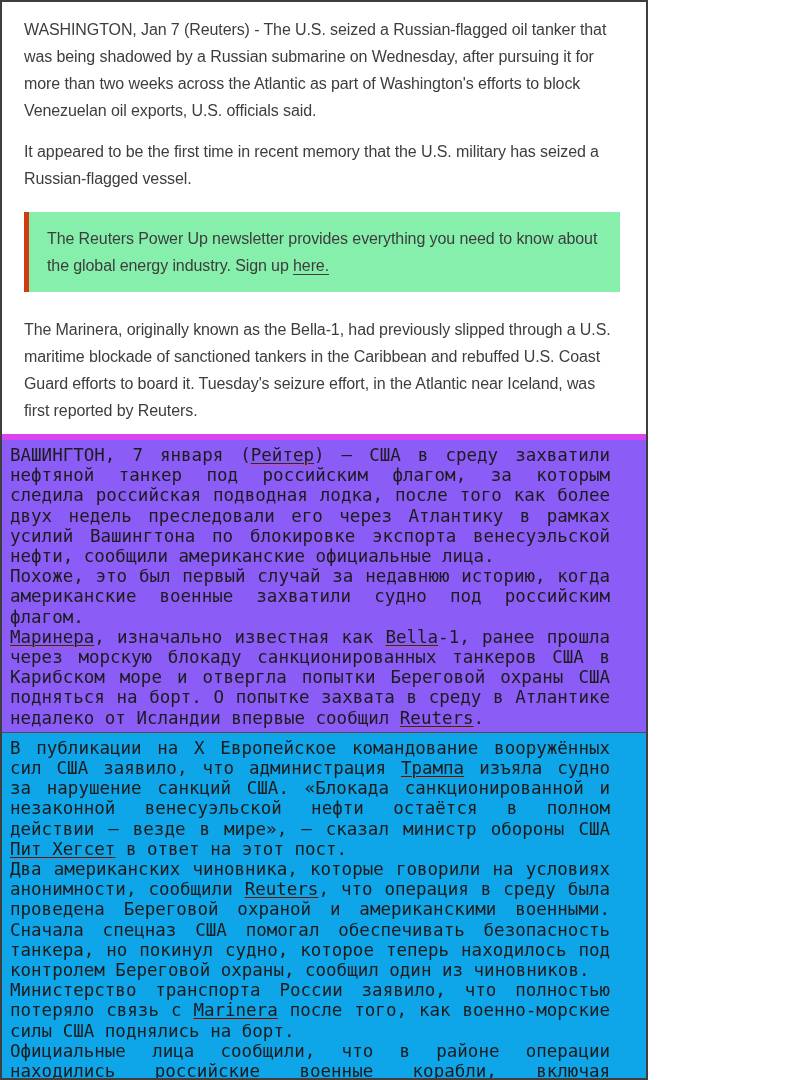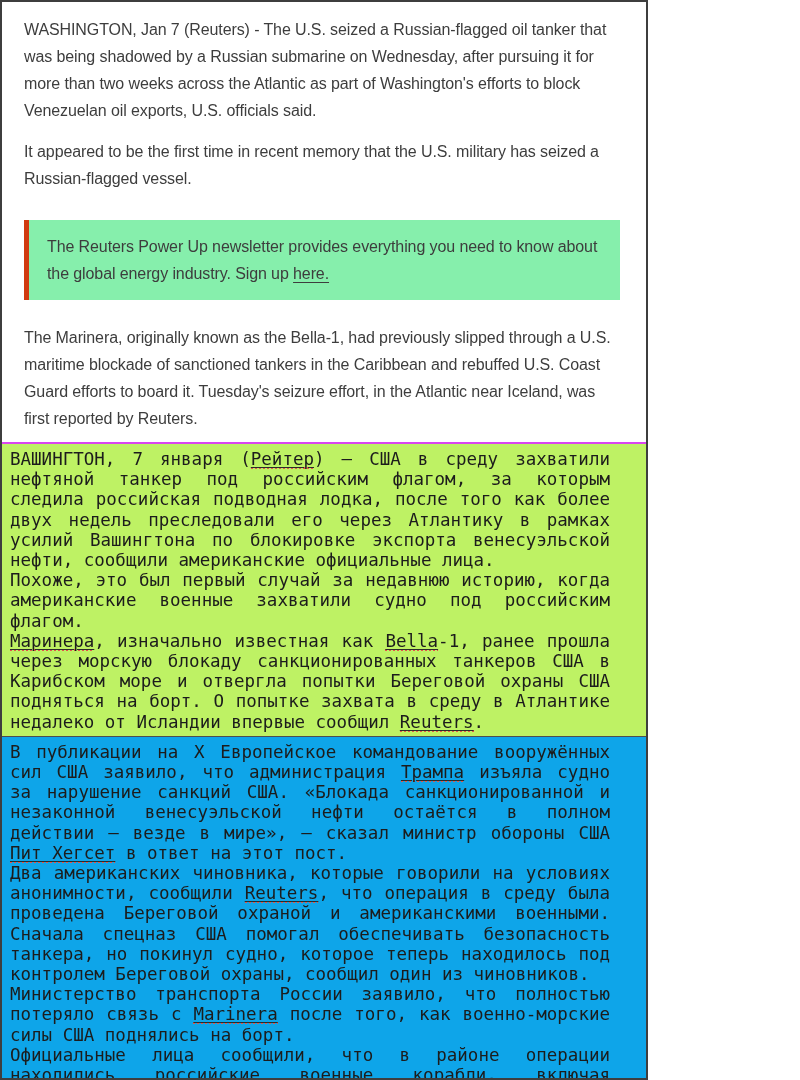--- a/index.html
+++ b/index.html
@@ -15,21 +15,21 @@
   }
 
   
   .english{
     padding:14px 26px 0 22px;
     font-size:16px; line-height:27px;
     letter-spacing:-0.1px;
     color:#3d3d3d;
   }
   .english p{ margin:0 0 14px 0; }
-  .english p.second{ margin-bottom:28px; }
+  .english p.second{ margin-bottom:20px; }
   .english p.after-callout{ margin:0 0 10px 0; }
 
   .callout{
     background:#86efac;
     border-left:5px solid #d13b10;
     padding:13px 20px 13px 18px;
     margin:0 0 24px 0;
   }
   .callout a{
     color:inherit;
@@ -43,22 +43,22 @@
     font-family:"DejaVu Sans Mono","Liberation Mono",monospace;
     font-size:17.5px;
     line-height:20.2px;
     color:#1c1c1c;
     padding:5px 36px 4px 8px;
     text-align:justify;
   }
   .ru-p{ text-align:justify; }
 
   .pane-blue{
-    background:#bef264;
-    border-top:2px solid #d946ef;
+    background:#8b5cf6;
+    border-top:6px solid #d946ef;
   }
   .pane-white{
     background:#0ea5e9;
     border-top:1px solid #4e4e4e;
     border-bottom:1px solid #4e4e4e;
   }
   .pane-cutoff{
     flex:1;
     background:#e8f4f8;
     min-height:4px;

